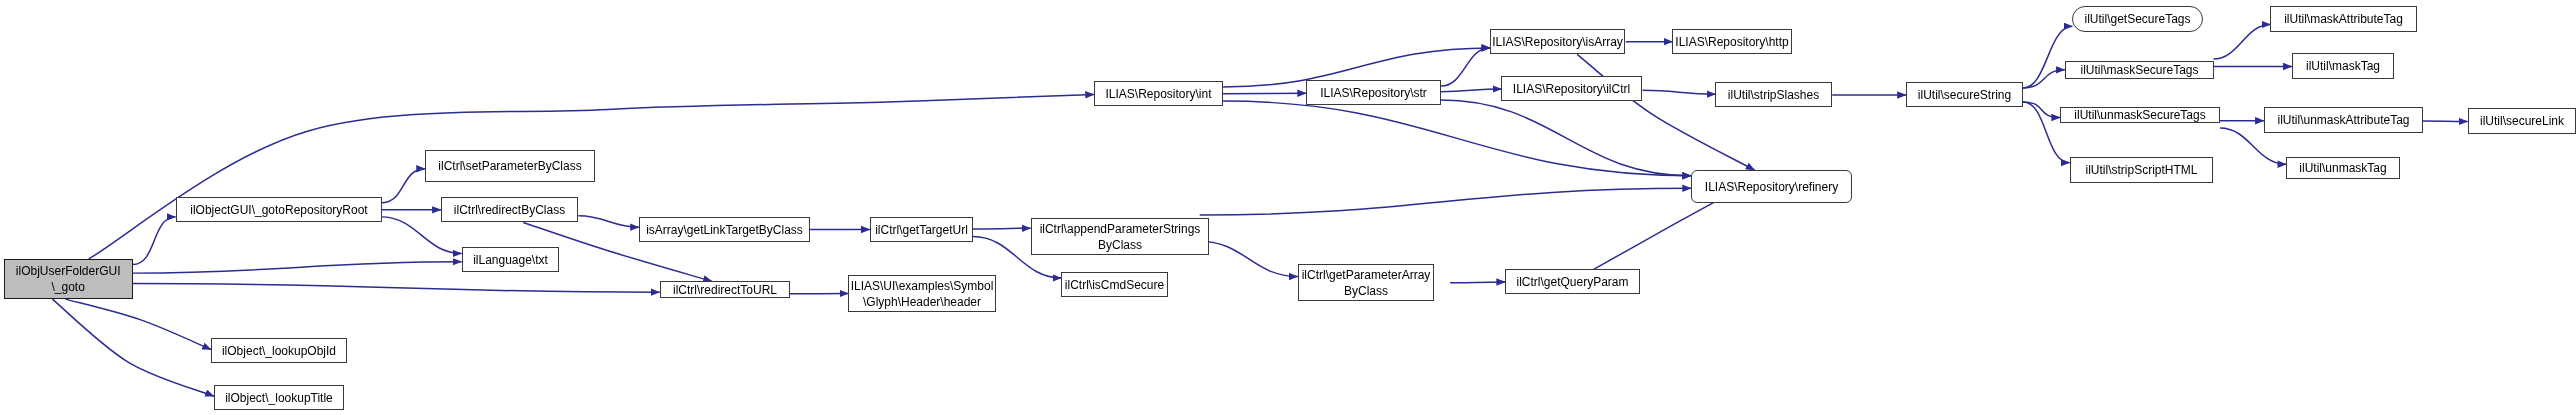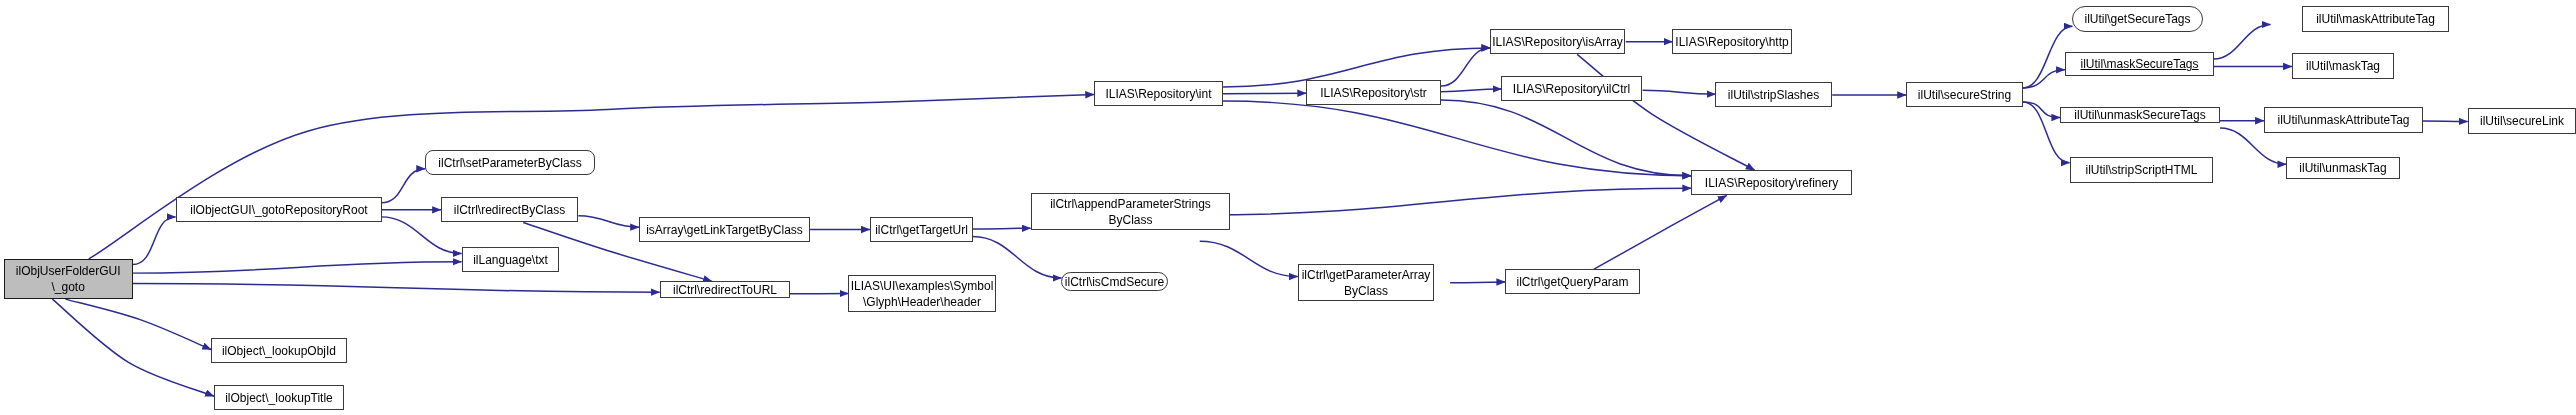--- a/index.html
+++ b/index.html
@@ -64,45 +64,45 @@
         <path d="M2369,71 C2406.8,71 2415.2,71 2453,71" class="edge" marker-end="url(#arrow)"></path>
         <path d="M2376,129 C2402,129 2397,129 2423,129" class="edge" marker-end="url(#arrow)"></path>
         <path d="M2376,137 C2407.95,137 2415.05,175.64 2447,175.64" class="edge" marker-end="url(#arrow)"></path>
         <path d="M2593,129.3 C2619,129.3 2615,129.88 2641,129.88" class="edge" marker-end="url(#arrow)"></path>
       </g>
   </svg>
   <div id="nodes">
       <div class="node hl" style="left: 3.7px; top: 259px; width: 129px; height: 40px;">ilObjUserFolderGUI
 \_goto</div>
       <div class="node" style="left: 176px; top: 197px; width: 206px; height: 25px;">ilObjectGUI\_gotoRepositoryRoot</div>
-      <div class="node" style="left: 425px; top: 150px; width: 170px; height: 25px; border-radius: 8px;">ilCtrl\setParameterByClass</div>
+      <div class="node" style="left: 425px; top: 150px; width: 170px; height: 32px;">ilCtrl\setParameterByClass</div>
       <div class="node" style="left: 441px; top: 197px; width: 137px; height: 25px;">ilCtrl\redirectByClass</div>
       <div class="node" style="left: 462px; top: 247px; width: 97px; height: 25px;">ilLanguage\txt</div>
       <div class="node" style="left: 639px; top: 217px; width: 171px; height: 25px;">isArray\getLinkTargetByClass</div>
       <div class="node" style="left: 660px; top: 281px; width: 130px; height: 17px;">ilCtrl\redirectToURL</div>
       <div class="node" style="left: 848px; top: 275px; width: 148px; height: 37px;">ILIAS\UI\examples\Symbol
 \Glyph\Header\header</div>
       <div class="node" style="left: 870px; top: 217px; width: 103px; height: 25px;">ilCtrl\getTargetUrl</div>
-      <div class="node" style="left: 1031px; top: 193px; width: 199px; height: 37px;">ilCtrl\appendParameterStrings
+      <div class="node" style="left: 1031px; top: 218px; width: 178px; height: 37px;">ilCtrl\appendParameterStrings
 ByClass</div>
-      <div class="node" style="left: 1061px; top: 272px; width: 107px; height: 19px; border-radius: 11px;">ilCtrl\isCmdSecure</div>
+      <div class="node" style="left: 1061px; top: 272px; width: 107px; height: 25px;">ilCtrl\isCmdSecure</div>
       <div class="node" style="left: 1298px; top: 264px; width: 136px; height: 37px;">ilCtrl\getParameterArray
 ByClass</div>
       <div class="node" style="left: 1505px; top: 269px; width: 135px; height: 25px;">ilCtrl\getQueryParam</div>
       <div class="node" style="left: 1094px; top: 81px; width: 129px; height: 25px;">ILIAS\Repository\int</div>
       <div class="node" style="left: 1306px; top: 80px; width: 135px; height: 25px;">ILIAS\Repository\str</div>
       <div class="node" style="left: 1501px; top: 76px; width: 141px; height: 25px;">ILIAS\Repository\ilCtrl</div>
       <div class="node" style="left: 1490px; top: 29px; width: 135px; height: 25px;">ILIAS\Repository\isArray</div>
       <div class="node" style="left: 1672px; top: 29px; width: 120px; height: 25px;">ILIAS\Repository\http</div>
       <div class="node" style="left: 1715px; top: 82px; width: 117px; height: 25px;">ilUtil\stripSlashes</div>
-      <div class="node" style="left: 1691px; top: 170px; width: 161px; height: 25px;">ILIAS\Repository\refinery</div>
+      <div class="node" style="left: 1691px; top: 170px; width: 161px; height: 33px; border-radius: 6px;">ILIAS\Repository\refinery</div>
       <div class="node" style="left: 1906px; top: 82px; width: 117px; height: 25px;">ilUtil\secureString</div>
       <div class="node" style="left: 2072px; top: 5.6px; width: 131px; height: 26px; border-radius: 13px;">ilUtil\getSecureTags</div>
-      <div class="node" style="left: 2270px; top: 5.6px; width: 147px; height: 26px; margin-left: 32px;">ilUtil\maskAttributeTag</div>
-      <div class="node" style="left: 2065px; top: 52px; width: 149px; height: 24px; text-decoration: underline;">ilUtil\maskSecureTags</div>
+      <div class="node" style="left: 2270px; top: 5.6px; width: 147px; height: 26px;">ilUtil\maskAttributeTag</div>
+      <div class="node" style="left: 2065px; top: 61px; width: 149px; height: 18px;">ilUtil\maskSecureTags</div>
       <div class="node" style="left: 2292px; top: 53px; width: 102px; height: 26px;">ilUtil\maskTag</div>
       <div class="node" style="left: 2060px; top: 107px; width: 160px; height: 16px;">ilUtil\unmaskSecureTags</div>
       <div class="node" style="left: 2264px; top: 107px; width: 159px; height: 26px;">ilUtil\unmaskAttributeTag</div>
       <div class="node" style="left: 2468px; top: 108px; width: 108px; height: 26px;">ilUtil\secureLink</div>
       <div class="node" style="left: 2070px; top: 157px; width: 143px; height: 26px;">ilUtil\stripScriptHTML</div>
       <div class="node" style="left: 2286px; top: 157px; width: 114px; height: 22px;">ilUtil\unmaskTag</div>
       <div class="node" style="left: 211px; top: 338px; width: 136px; height: 25px;">ilObject\_lookupObjId</div>
       <div class="node" style="left: 214px; top: 385px; width: 130px; height: 25px;">ilObject\_lookupTitle</div>
     </div>
 </div>

